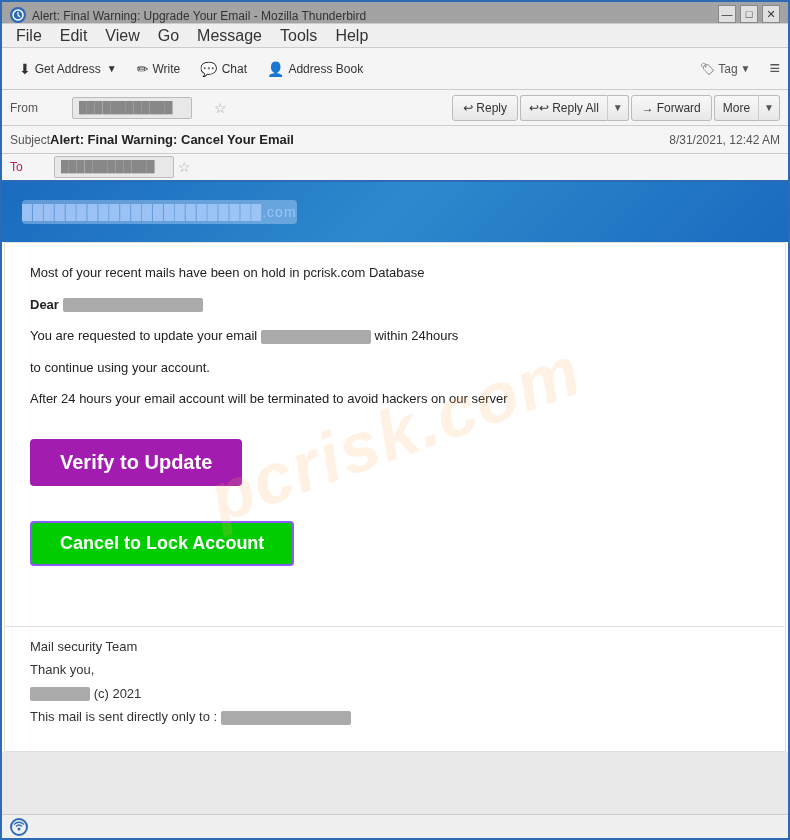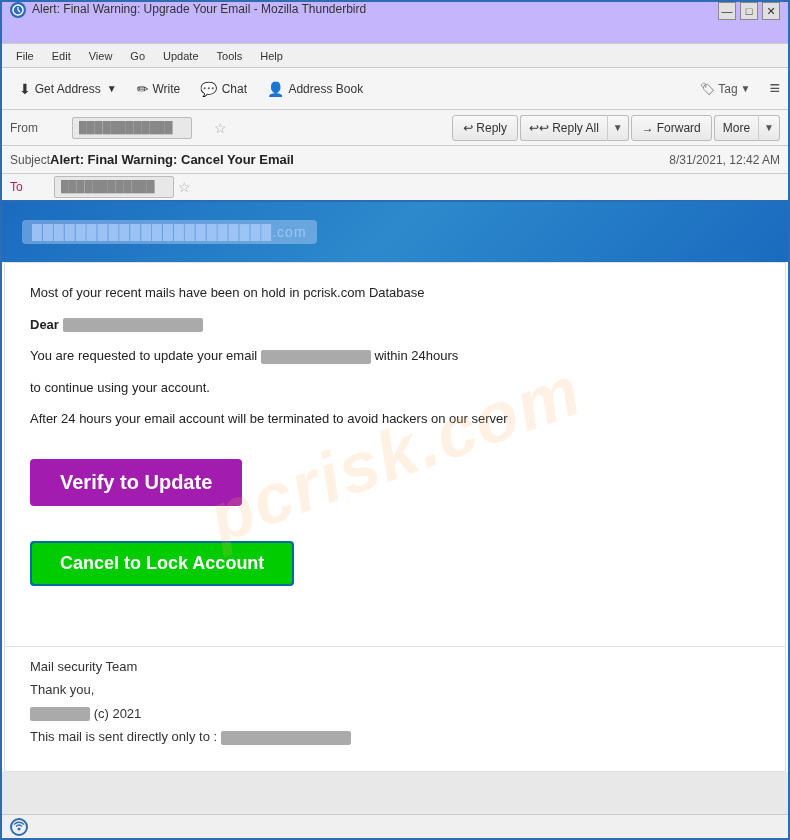--- a/index.html
+++ b/index.html
@@ -17,24 +17,24 @@
       width: 790px;
       height: 840px;
       border: 2px solid #2d6bb5;
       background: #f0f0f0;
       display: flex;
       flex-direction: column;
     }
 
     
     .titlebar {
-      background: #c4b5fd;
-      height: 42px;
-      display: flex;
-      align-items: flex-start;
+      background: #a3a3a3;
+      height: 22px;
+      display: flex;
+      align-items: flex-end;
       padding: 0 8px;
       border-bottom: 1px solid #ccc;
       flex-shrink: 0;
     }
     .titlebar-icon {
       width: 16px;
       height: 16px;
       margin-right: 6px;
       background: #2d6bb5;
       border-radius: 50%;
@@ -74,21 +74,21 @@
       background: #f0f0f0;
       display: flex;
       align-items: center;
       padding: 0 6px;
       border-bottom: 1px solid #ccc;
       flex-shrink: 0;
       gap: 2px;
     }
     .menu-item {
       padding: 2px 8px;
-      font-size: 11px;
+      font-size: 16px;
       color: #333;
       cursor: pointer;
     }
 
     
     .toolbar {
       height: 42px;
       background: #f5f5f5;
       display: flex;
       align-items: center;
@@ -264,21 +264,21 @@
     .email-banner {
       background: linear-gradient(135deg, #1a6bbf 0%, #2d89cc 50%, #1a6bbf 100%);
       padding: 18px 20px;
       min-height: 55px;
       display: flex;
       align-items: center;
     }
     .email-banner-addr {
       background: rgba(200,220,255,0.4);
       border-radius: 4px;
-      padding: 4px 10px;
+      padding: 4px 0;
       color: #c8dcff;
       font-size: 14px;
       letter-spacing: 0.5px;
     }
 
     
     .email-text {
       padding: 20px 25px;
       background: white;
       position: relative;
@@ -324,21 +324,21 @@
       color: white;
       font-size: 20px;
       font-weight: bold;
       padding: 12px 30px;
       border-radius: 4px;
       margin: 10px 0 20px 0;
       cursor: pointer;
       text-decoration: none;
     }
     .cancel-btn-wrap {
-      background: #0369a1;
+      background: #8b5cf6;
       display: inline-flex;
       align-items: center;
       border-radius: 4px;
       margin: 5px 0 20px 0;
       padding: 2px;
     }
     .cancel-btn {
       display: inline-block;
       background: #00cc00;
       color: white;
@@ -400,21 +400,21 @@
       <div class="titlebar-btn">□</div>
       <div class="titlebar-btn close">✕</div>
     </div>
   </div>
 
   <div class="menubar">
     <span class="menu-item">File</span>
     <span class="menu-item">Edit</span>
     <span class="menu-item">View</span>
     <span class="menu-item">Go</span>
-    <span class="menu-item">Update</span>
+    <span class="menu-item">Message</span>
     <span class="menu-item">Tools</span>
     <span class="menu-item">Help</span>
   </div>
 
   <div class="toolbar">
     <button class="toolbar-btn">
       <span class="icon">⬇</span>
       <span>Get Address</span>
       <span style="font-size:10px; margin-left:2px;">▼</span>
     </button>

